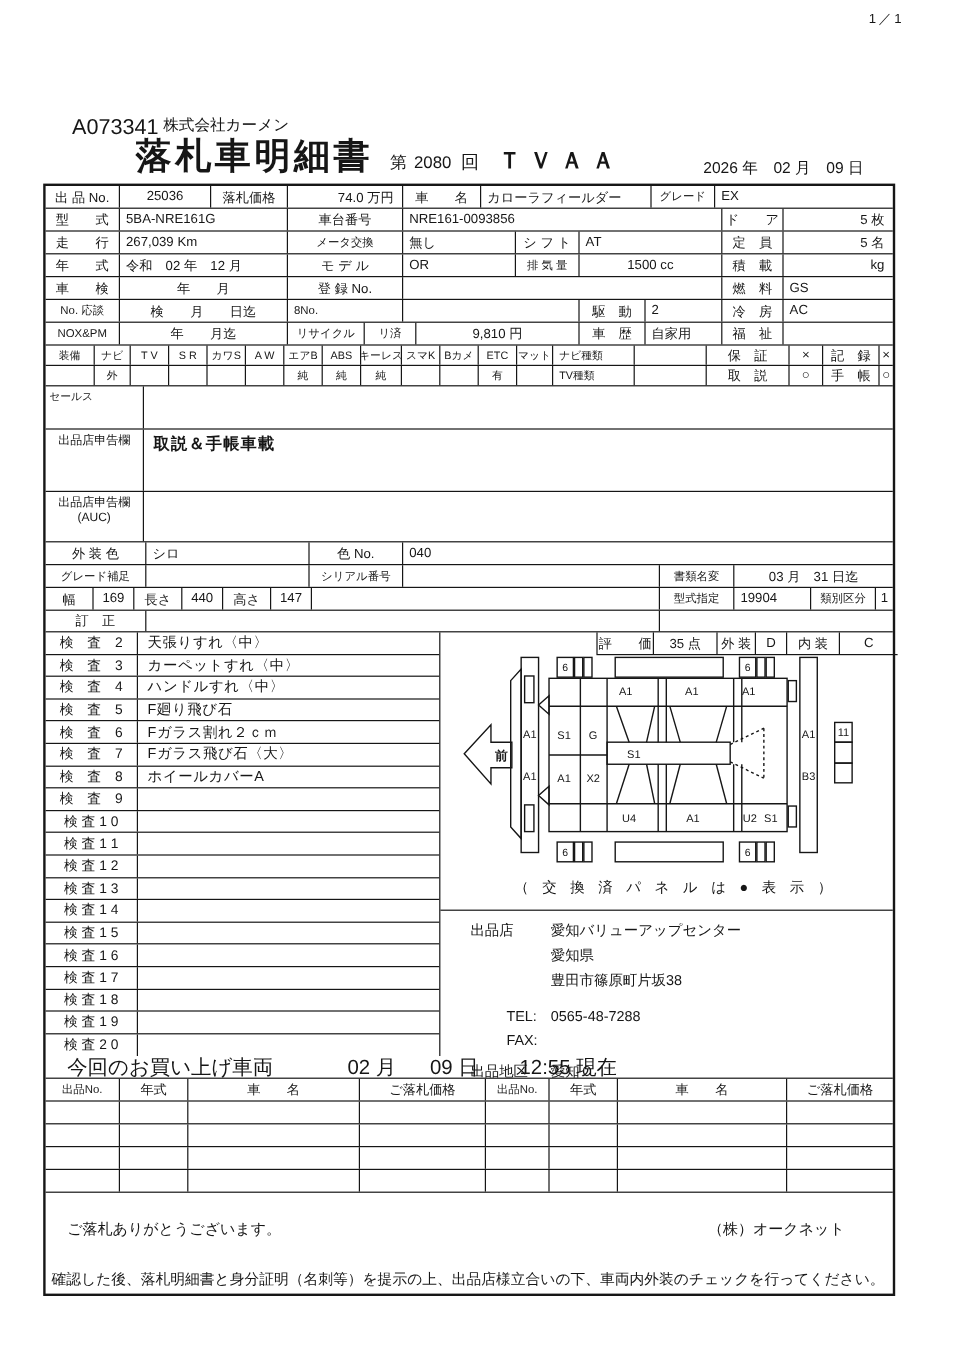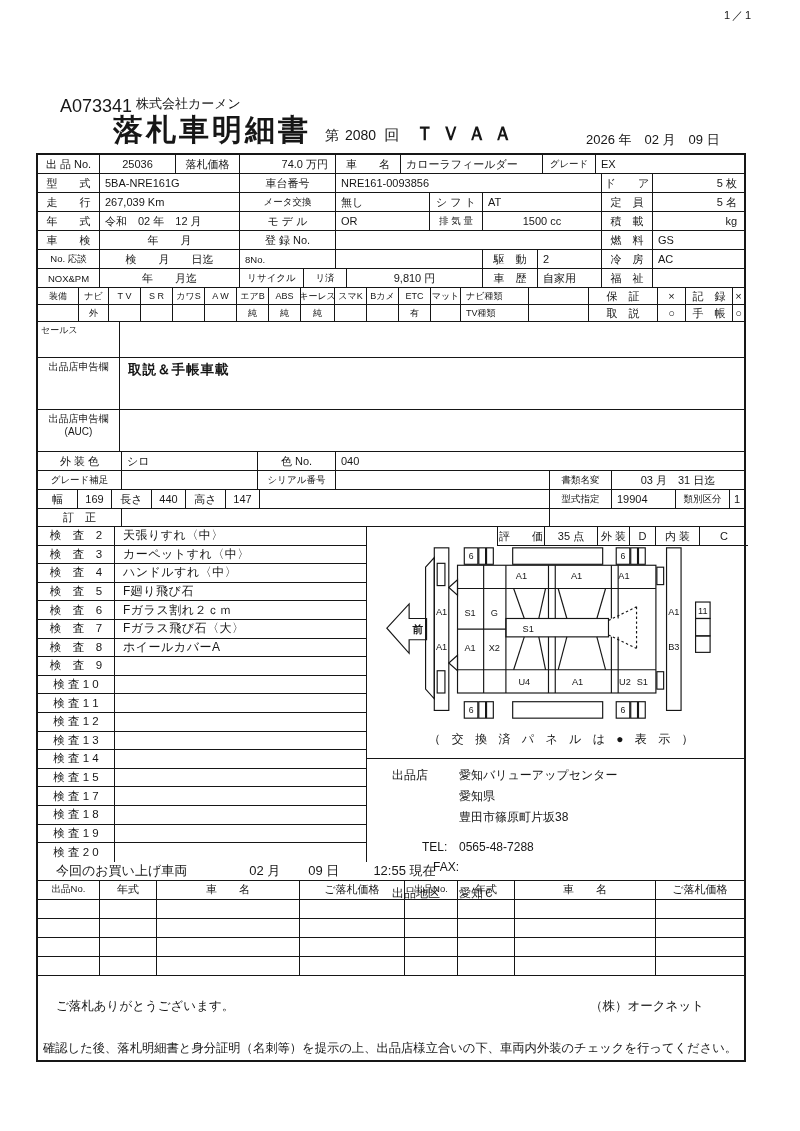--- a/index.html
+++ b/index.html
@@ -45,21 +45,21 @@
   .inum { width: 77px; border-right: 1px solid #161616; display:flex; align-items:center;
           justify-content:center; font-size: 11.5px; }
   .itxt { flex:1; display:flex; align-items:center; padding-left: 8px; font-size: 12px; letter-spacing: 0.5px; }
   .iright { flex: 1; position: relative; }
   .eval { position: absolute; left: 130px; top: 0; height: 19px; display: flex; border-bottom:1px solid #161616; }
   .eval .c { border-left: 1px solid #161616; border-right:none; }
   .car-svg { position: absolute; left: 16px; top: 16px; width: 360px; height: 180px; }
   .caption { position: absolute; left: 16px; top: 204px; width: 360px; text-align: center;
              font-size: 12px; letter-spacing: 4px; }
   .sellerblock { position: absolute; left: 0; top: 231px; right: 0; bottom: 0; border-top: 1px solid #161616; font-size: 12px; }
-  .buyrow { height: 19px; border-bottom: 1px solid #161616; display: flex; align-items: center; font-size: 13px; }
+  .buyrow { height: 19px; border-bottom: 1px solid #161616; display: flex; align-items: center; font-size: 17px; }
   .foot { height: 84px; position: relative; font-size: 12.5px; }
   .svgtxt { font-size: 9.5px; fill: #161616; }
   .svgtxt6 { font-size: 9px; fill: #161616; }
   .svgarrow { font-size: 11px; fill: #161616; font-weight: bold; }
 </style>
 </head>
 <body>
 
 <div class="page">
   <div class="abs pageno">1／1</div>
@@ -297,20 +297,24 @@
         <div class="ir">
             <div class="inum">検 査 1 3</div>
             <div class="itxt"></div>
           </div>
         <div class="ir">
             <div class="inum">検 査 1 4</div>
             <div class="itxt"></div>
           </div>
         <div class="ir">
             <div class="inum">検 査 1 5</div>
+            <div class="itxt"></div>
+          </div>
+        <div class="ir">
+            <div class="inum">検 査 1 6</div>
             <div class="itxt"></div>
           </div>
         <div class="ir">
             <div class="inum">検 査 1 7</div>
             <div class="itxt"></div>
           </div>
         <div class="ir">
             <div class="inum">検 査 1 8</div>
             <div class="itxt"></div>
           </div>
@@ -418,21 +422,21 @@
         </svg>
         <div class="caption">（ 交 換 済 パ ネ ル は ● 表 示 ）</div>
 
         <div class="sellerblock">
           <span class="abs" style="left:25px; top:8px">出品店</span>
           <span class="abs" style="left:92px; top:8px">愛知バリューアップセンター</span>
           <span class="abs" style="left:92px; top:29px">愛知県</span>
           <span class="abs" style="left:92px; top:50px">豊田市篠原町片坂38</span>
           <span class="abs" style="left:55px; top:81px">TEL:</span>
           <span class="abs" style="left:92px; top:81px">0565-48-7288</span>
-          <span class="abs" style="left:66px; top:101px">FAX:</span>
+          <span class="abs" style="left:55px; top:101px">FAX:</span>
           <span class="abs" style="left:92px; top:101px"></span>
           <span class="abs" style="left:25px; top:126px">出品地区</span>
           <span class="abs" style="left:92px; top:126px">愛知Ｃ</span>
         </div>
       </div>
     </div>
 
     <div class="buyrow">
       <span style="margin-left:18px">今回のお買い上げ車両</span>
       <span style="margin-left:62px">02 月</span>

